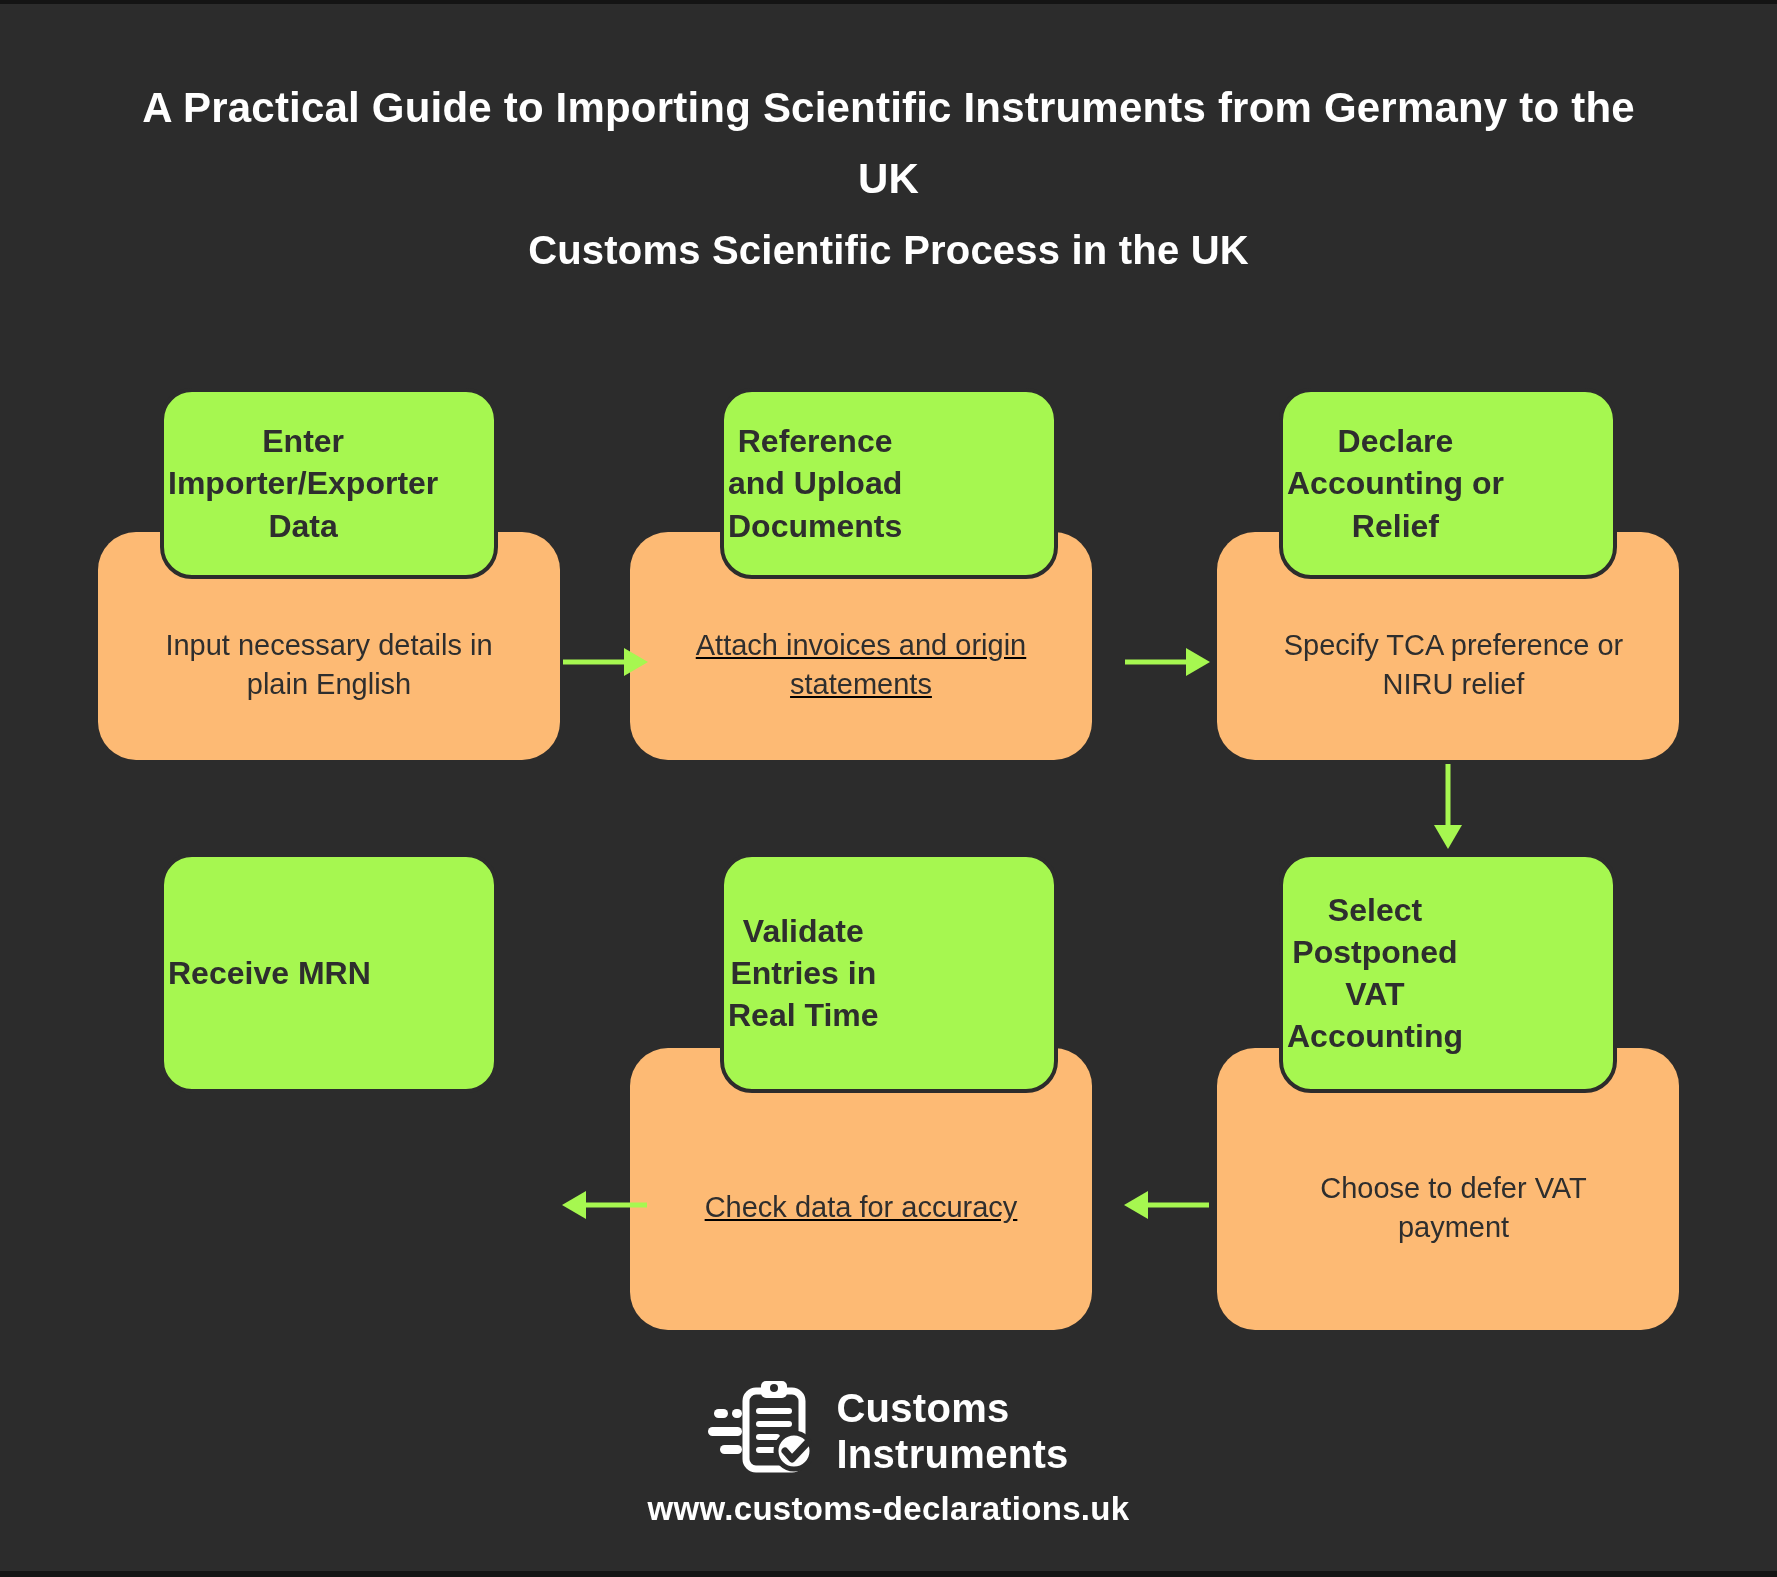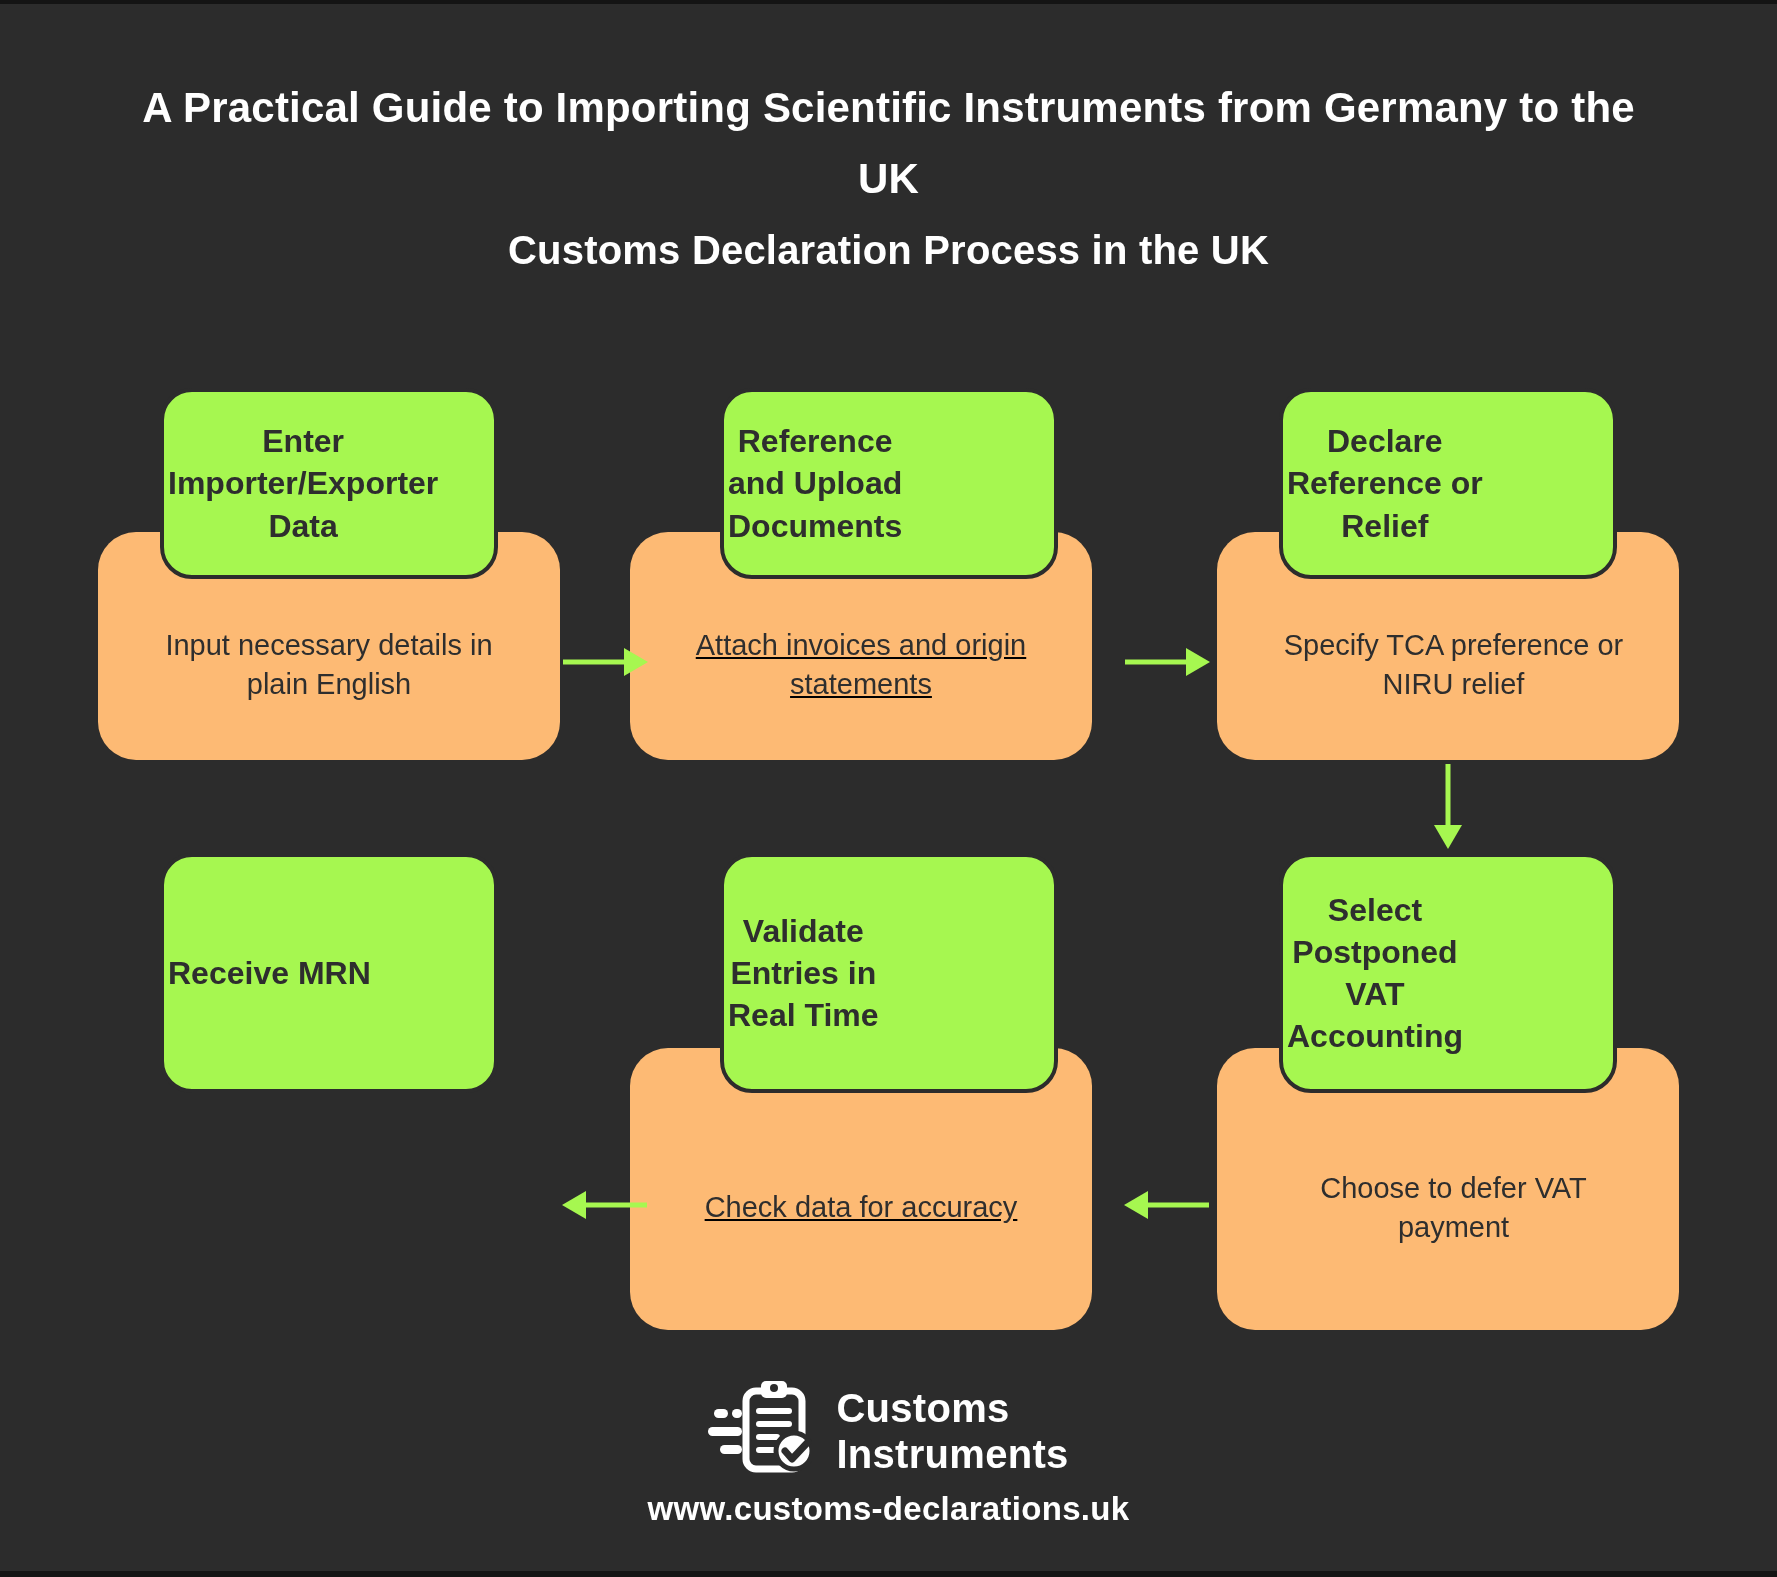--- a/index.html
+++ b/index.html
@@ -74,21 +74,21 @@
 </style>
 </head>
 <body>
 
 <div class="canvas">
 
   <div class="edge-bar edge-top"></div>
 
   <div class="page-title">A Practical Guide to Importing Scientific Instruments from Germany to the
 UK</div>
-  <div class="page-subtitle">Customs Declaration Process in the UK</div>
+  <div class="page-subtitle">Customs Scientific Process in the UK</div>
 
   <div class="step-body r1-body c1-body">
     <div class="step-desc">Input necessary details in
 plain English</div>
   </div>
   <div class="step-header r1-header c1-header">
     <div class="step-title">Enter
 Importer/Exporter
 Data</div>
   </div>
@@ -102,21 +102,21 @@
 and Upload
 Documents</div>
   </div>
 
   <div class="step-body r1-body c3-body">
     <div class="step-desc">Specify TCA preference or
 NIRU relief</div>
   </div>
   <div class="step-header r1-header c3-header">
     <div class="step-title">Declare
-Reference or
+Accounting or
 Relief</div>
   </div>
 
   <div class="step-body r2-body c3-body">
     <div class="step-desc">Choose to defer VAT
 payment</div>
   </div>
   <div class="step-header r2-header c3-header">
     <div class="step-title">Select
 Postponed

